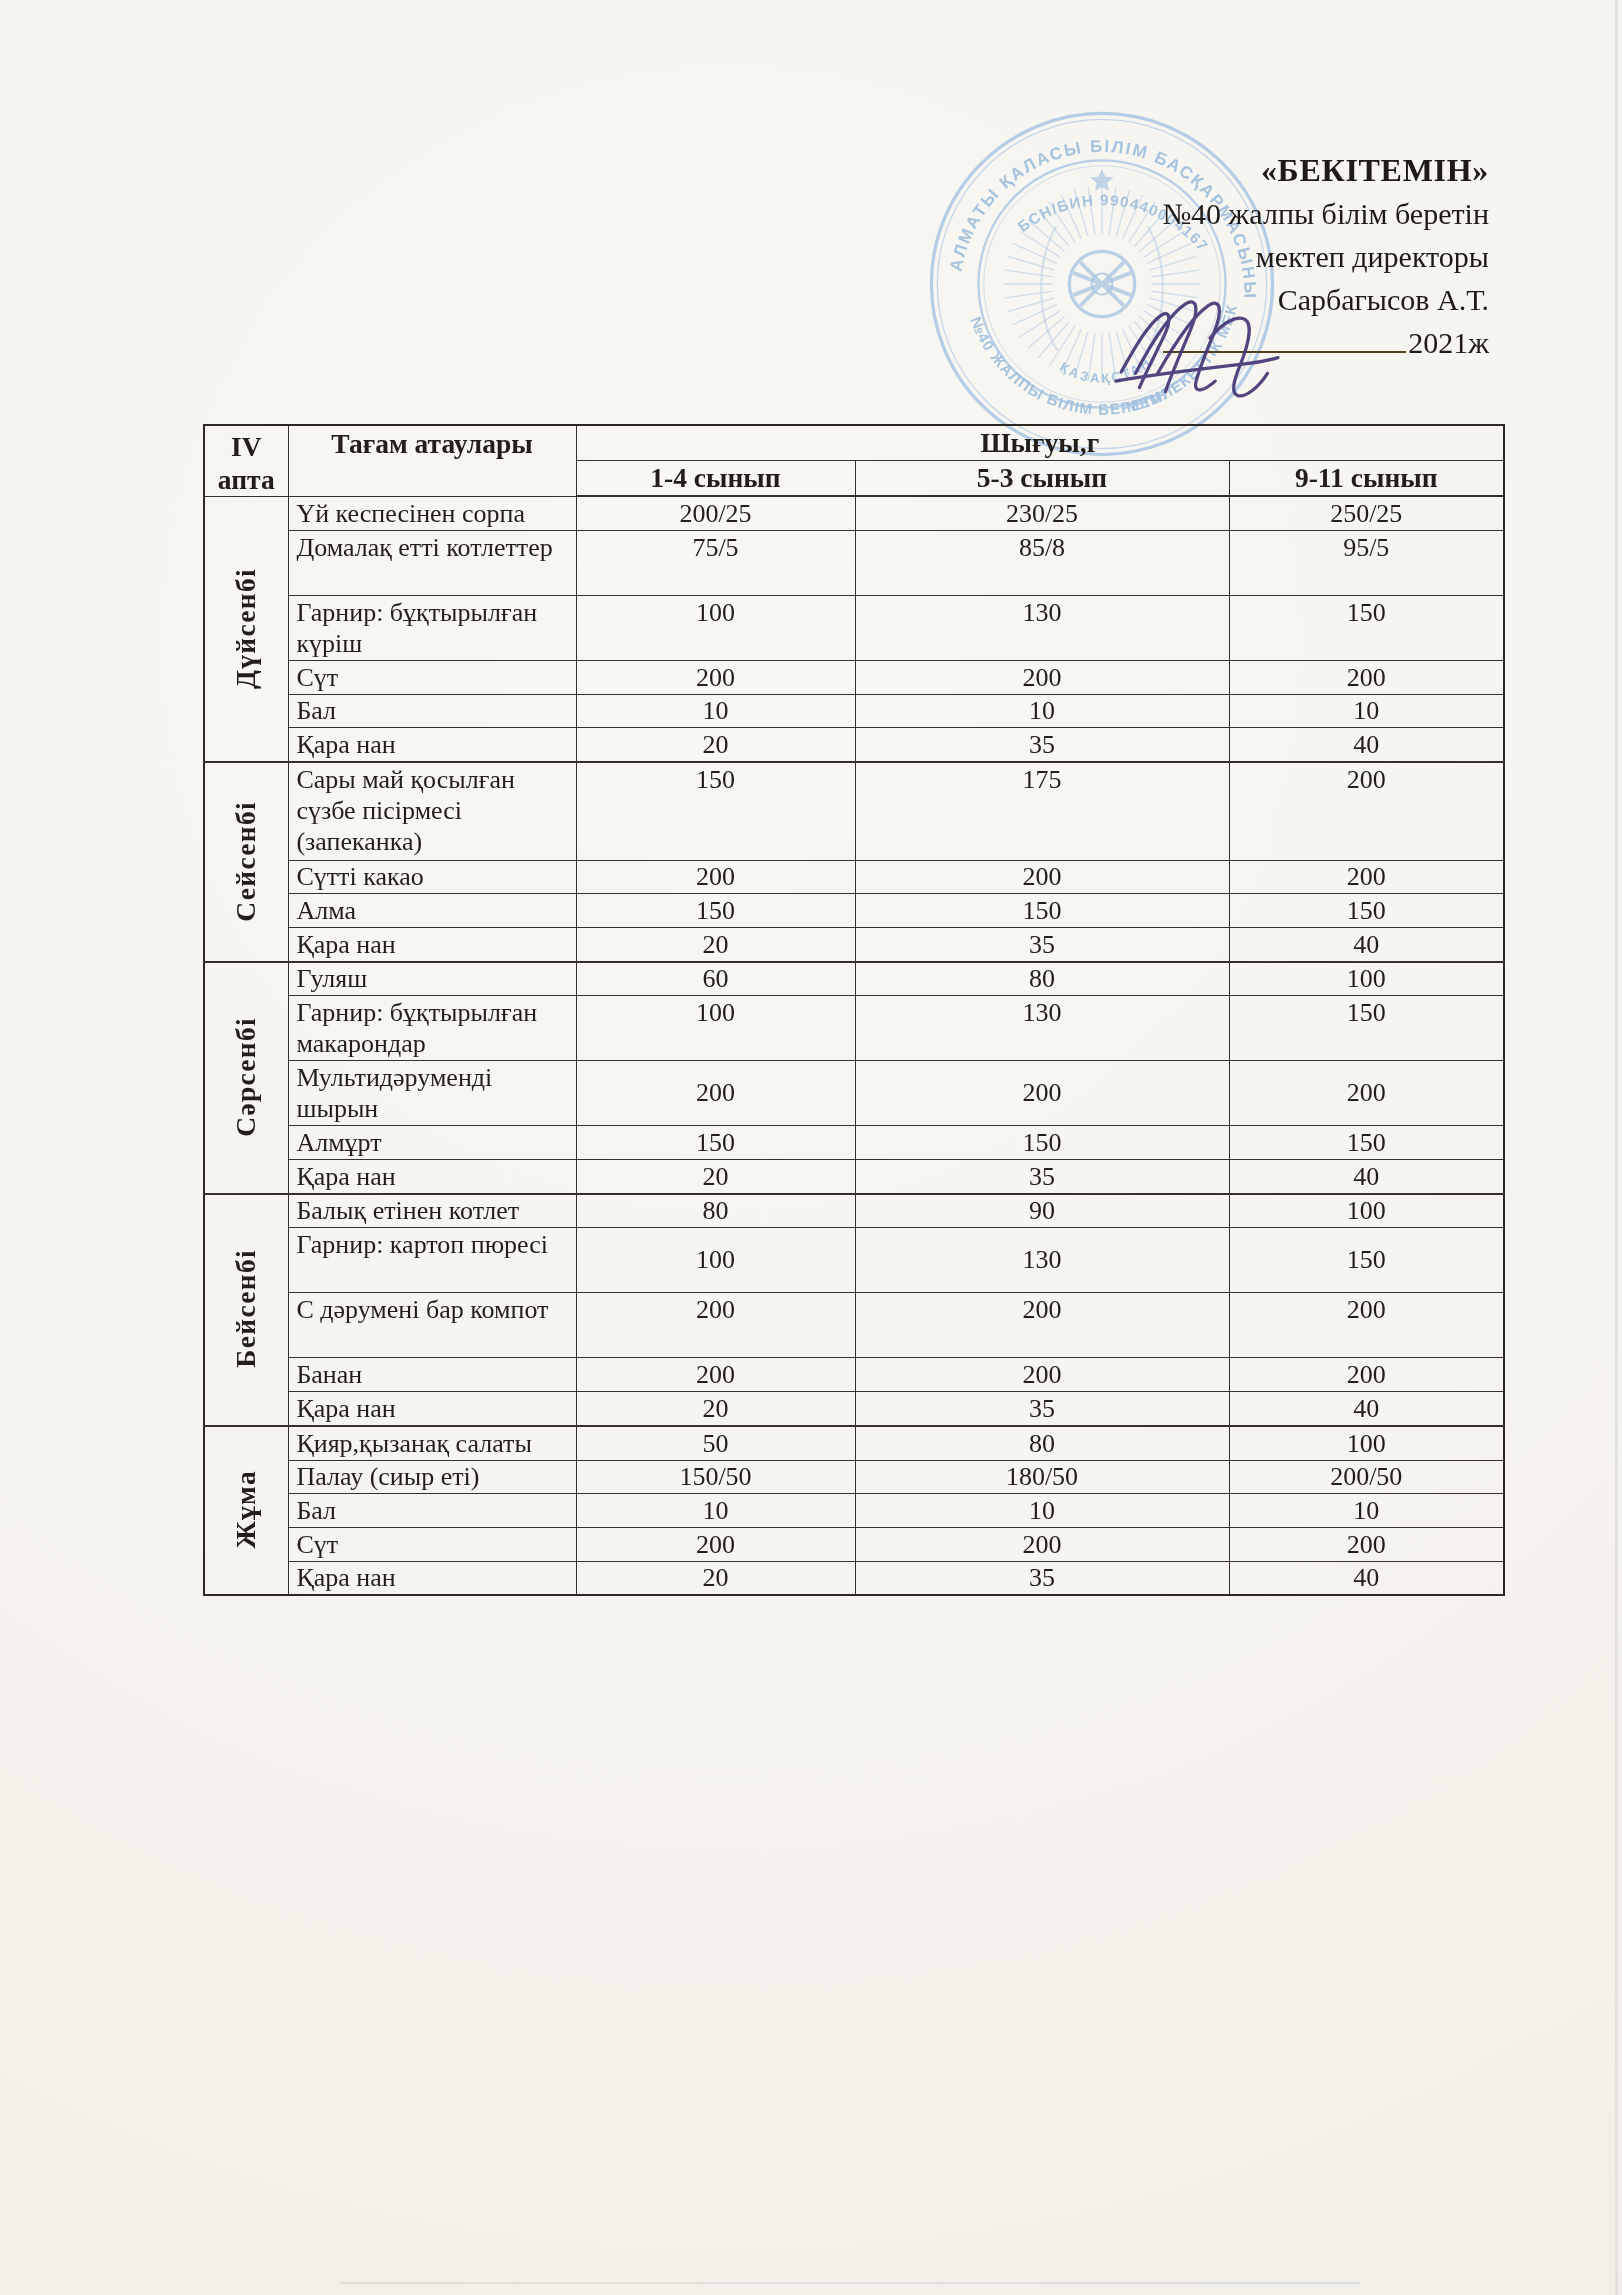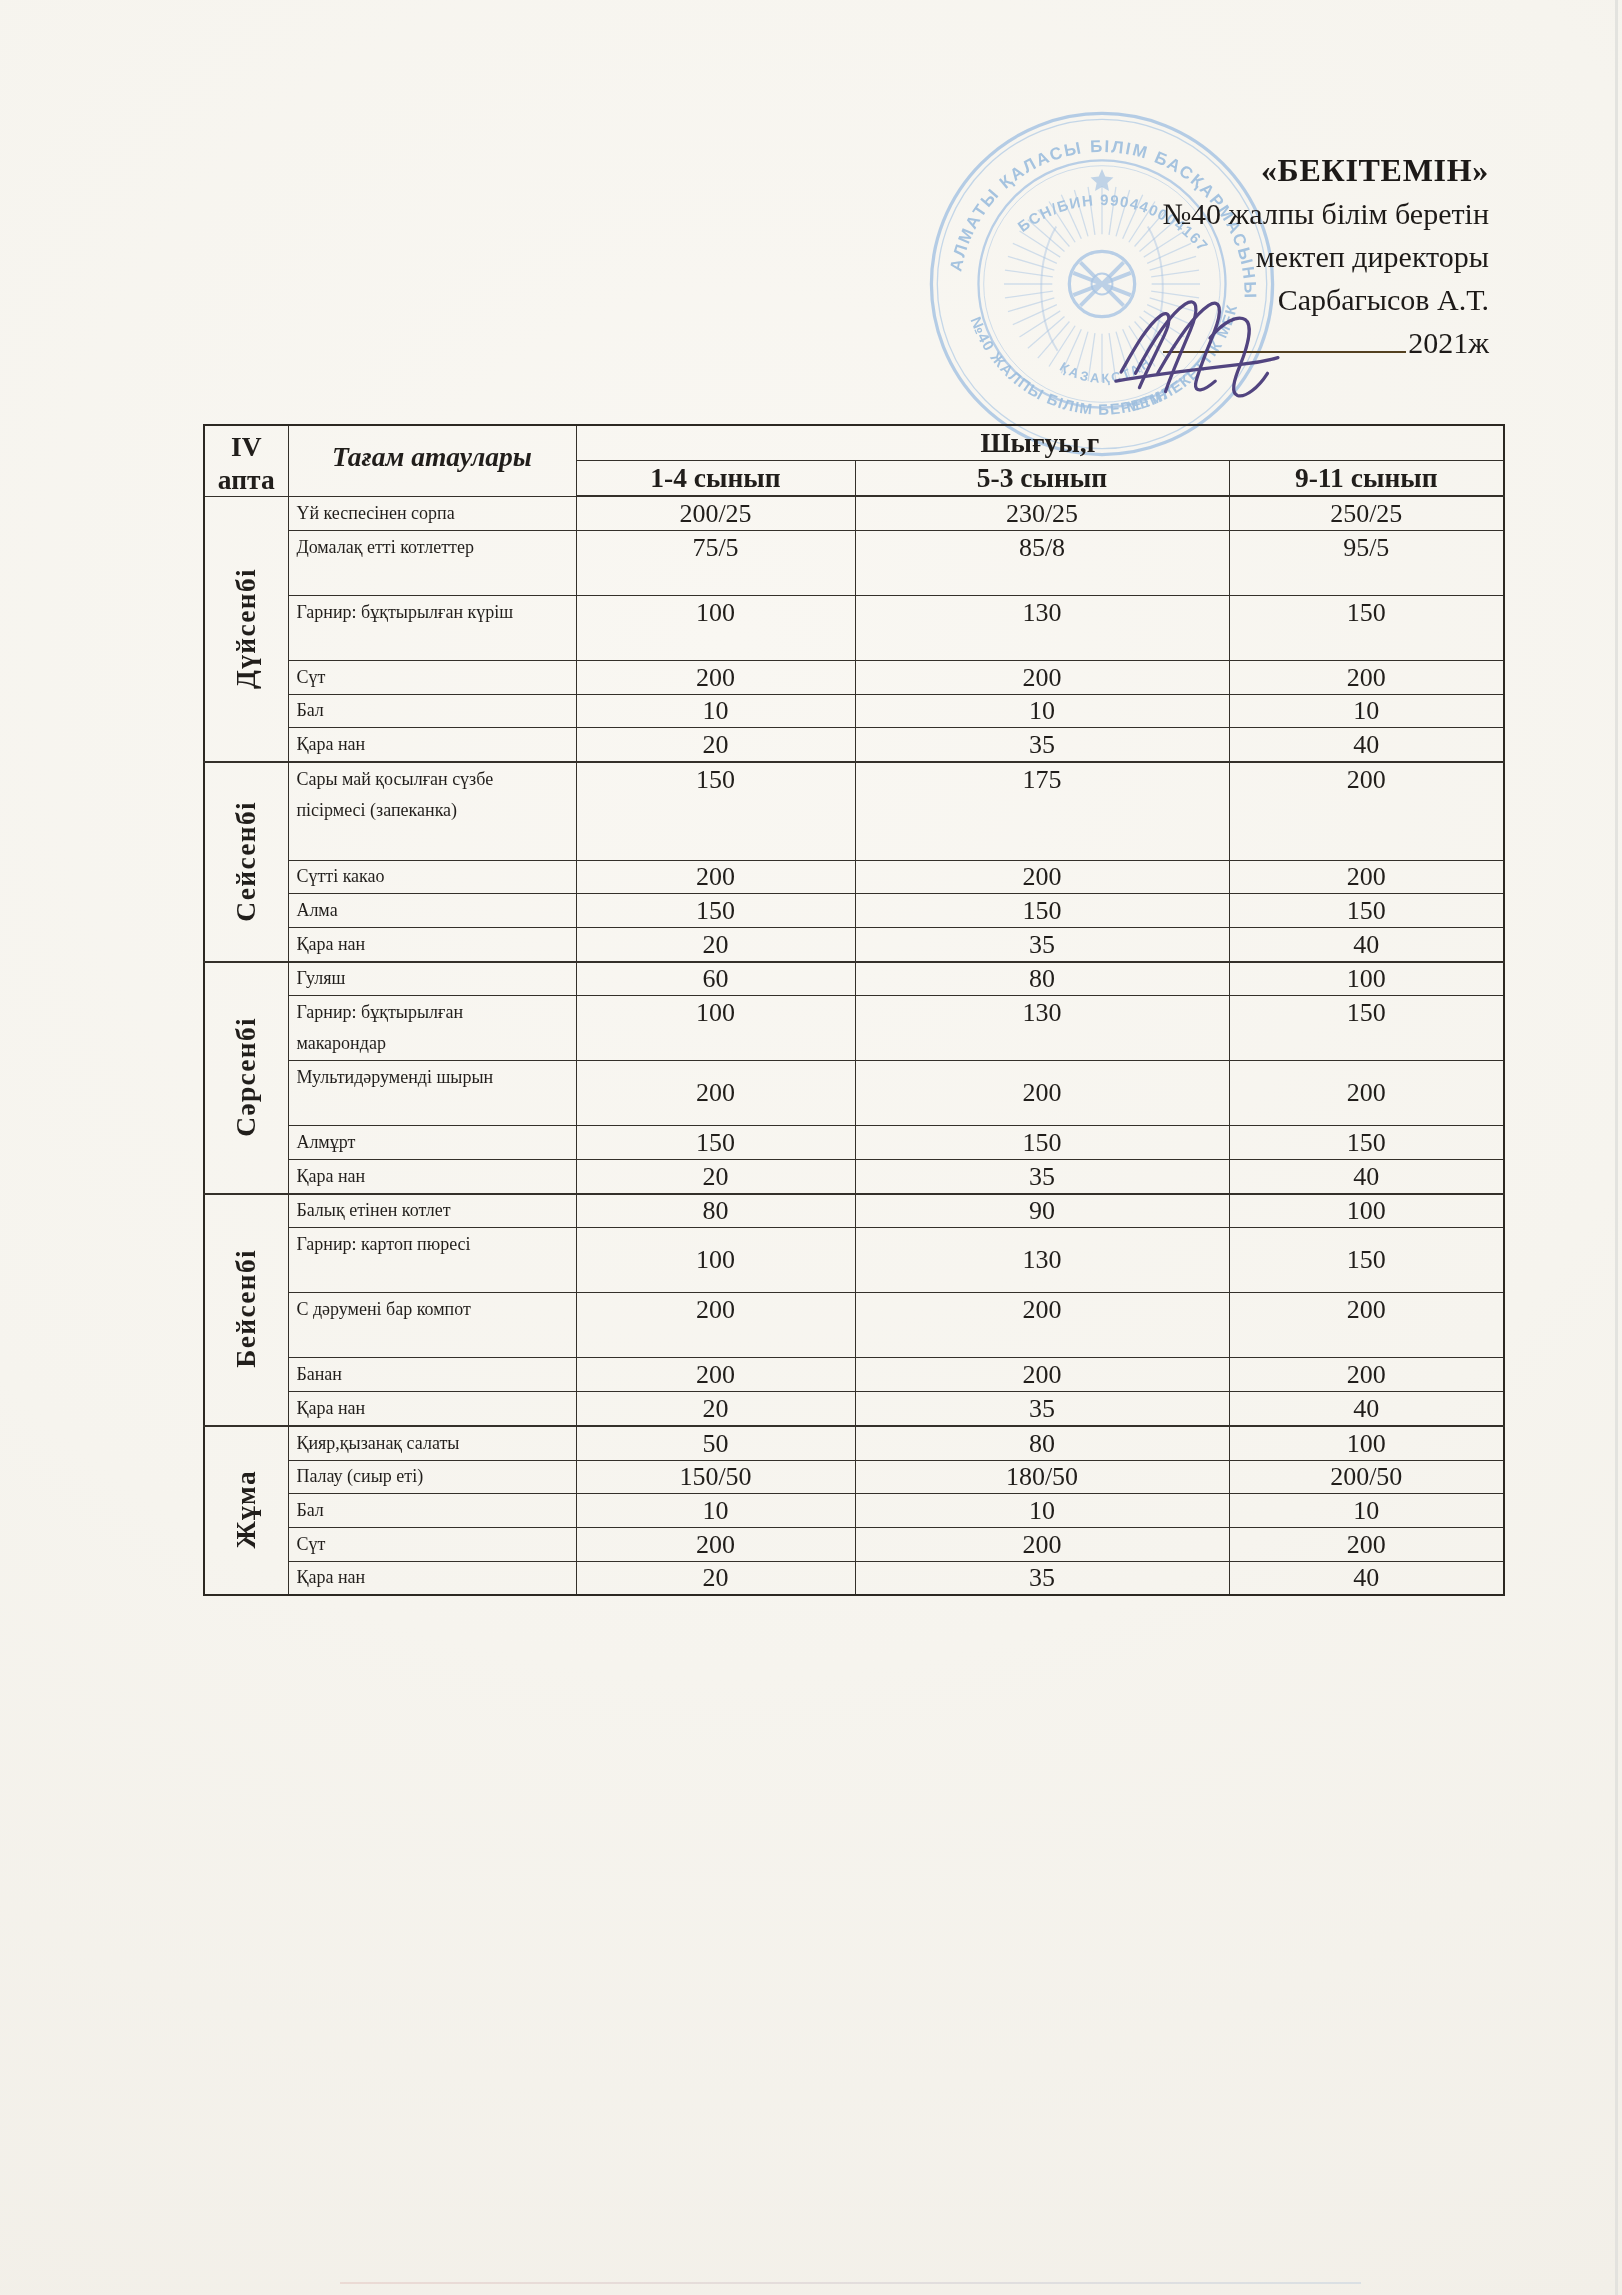--- a/index.html
+++ b/index.html
@@ -63,37 +63,37 @@
     width: 1300px;
     border: 2.6px solid #2c2822;
   }
   table.menu th, table.menu td {
     border: 1.3px solid #34302a;
     color: #211e1b;
     overflow: hidden;
   }
   thead th { font-weight: bold; font-size: 27.5px; padding: 0; }
   .week-cell { vertical-align: top; padding-top: 3.9px; line-height: 33px; }
-  .dish-header-cell { vertical-align: top; padding-top: 15px; font-style: italic; }
+  .dish-header-cell { vertical-align: top; padding-top: 2px; }
   .output-header-cell { height: 32px; }
   .class-header-cell { height: 31px; }
   thead tr:last-child th { border-bottom-width: 2px; }
 
   .day-cell { text-align: center; vertical-align: middle; }
   .day-label {
     writing-mode: vertical-rl;
     transform: rotate(180deg);
     display: inline-block;
     font-weight: bold;
     font-size: 27.5px;
     letter-spacing: 1.3px;
     white-space: nowrap;
   }
   .dish-cell {
-    font-size: 18px;
+    font-size: 26px;
     line-height: 31px;
     text-align: left;
     vertical-align: top;
     padding: 0.7px 19.6px 0.7px 7.9px;
   }
   .value-cell {
     font-size: 26px;
     line-height: 31px;
     text-align: center;
     vertical-align: top;

